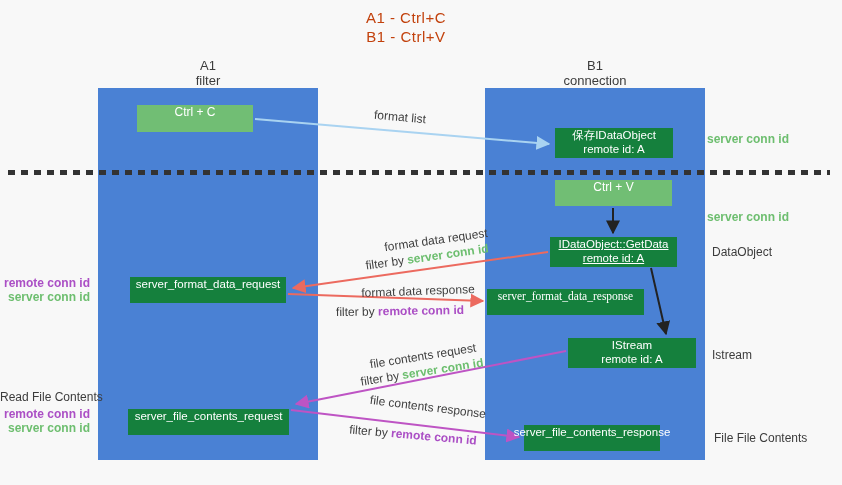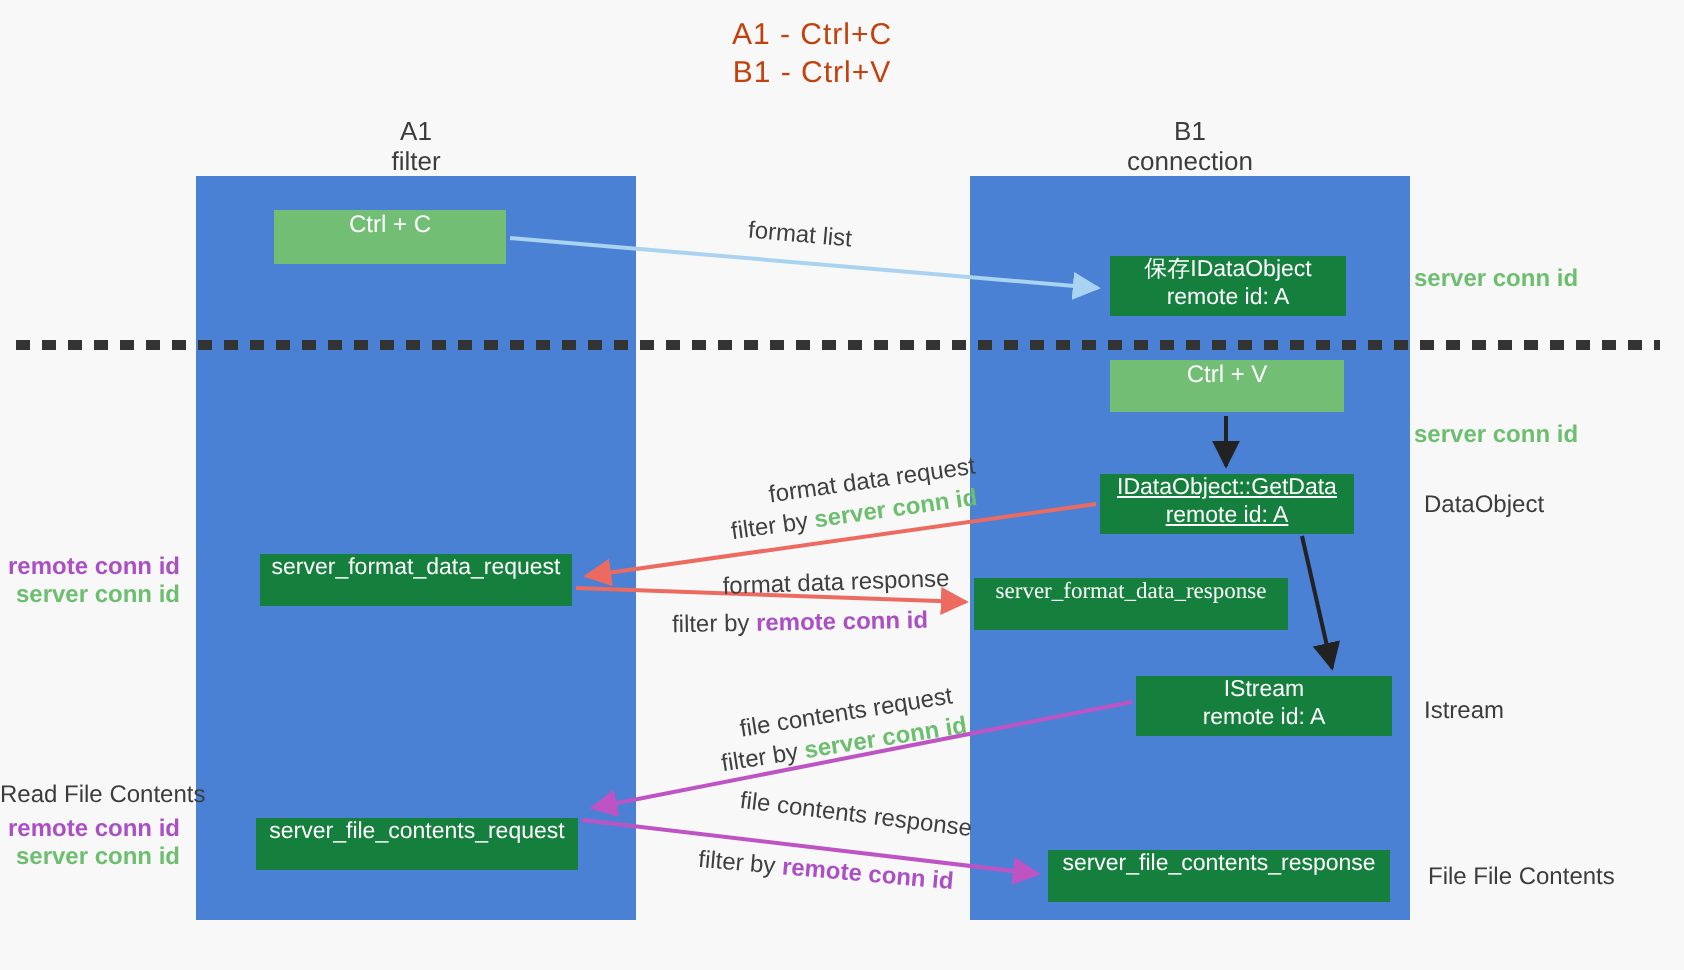--- a/index.html
+++ b/index.html
@@ -29,21 +29,21 @@
   .node.green{background:#71BE74;font-size:12px;}
   .node.orange{background:#15803d;}
   .box-ctrl-c{left:137px;top:105px;width:116px;height:27px;}
   .box-save{left:555px;top:128px;width:118px;height:30px;}
   .box-ctrl-v{left:555px;top:180px;width:117px;height:26px;}
   .box-getdata{left:550px;top:237px;width:127px;height:30px;text-decoration:underline;}
   .box-fmt-req{left:130px;top:277px;width:156px;height:26px;}
   .box-fmt-resp{left:487px;top:289px;width:157px;height:26px;font-family:Liberation Serif, serif;}
   .box-istream{left:568px;top:338px;width:128px;height:30px;}
   .box-file-req{left:128px;top:393px;width:161px;height:26px;margin-top:16px;}
-  .box-file-resp{left:524px;top:425px;width:171px;height:26px;}
+  .box-file-resp{left:524px;top:425px;width:136px;height:26px;}
   
   #arrows{left:0;top:0;width:842px;height:485px;pointer-events:none;}
   
   .alabel{font-size:12px;color:#3f3f3f;white-space:nowrap;transform-origin:center;}
   .alabel .green-id{color:#6DBE6F;font-weight:bold;}
   .alabel .purple-id{color:#AB4FC5;font-weight:bold;}
   .lab-format-list{left:400px;top:117px;transform:translate(-50%,-50%) rotate(5deg);}
   .lab-fdr{left:436px;top:240px;transform:translate(-50%,-50%) rotate(-8deg);}
   .lab-fdr-f{left:427px;top:257px;transform:translate(-50%,-50%) rotate(-8deg);}
   .lab-fdresp{left:418px;top:291px;transform:translate(-50%,-50%) rotate(-2deg);}

